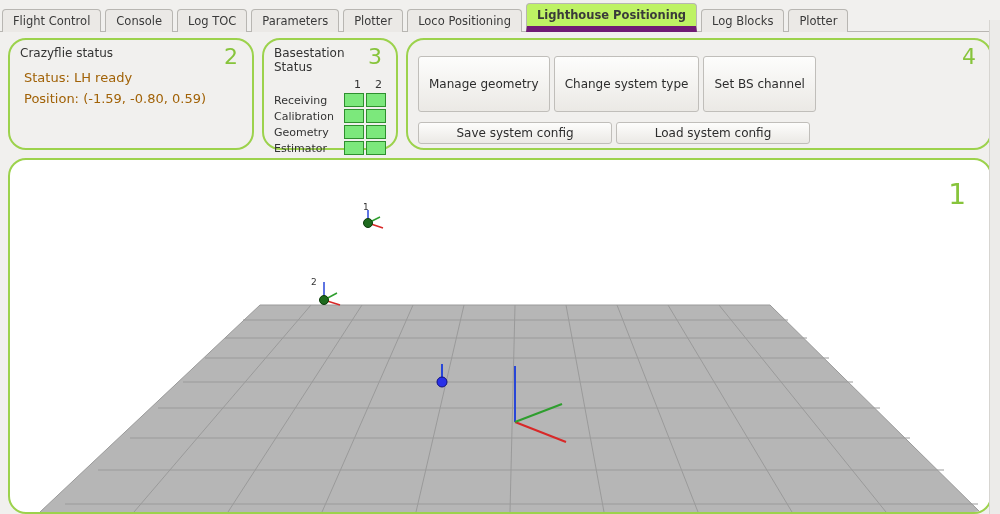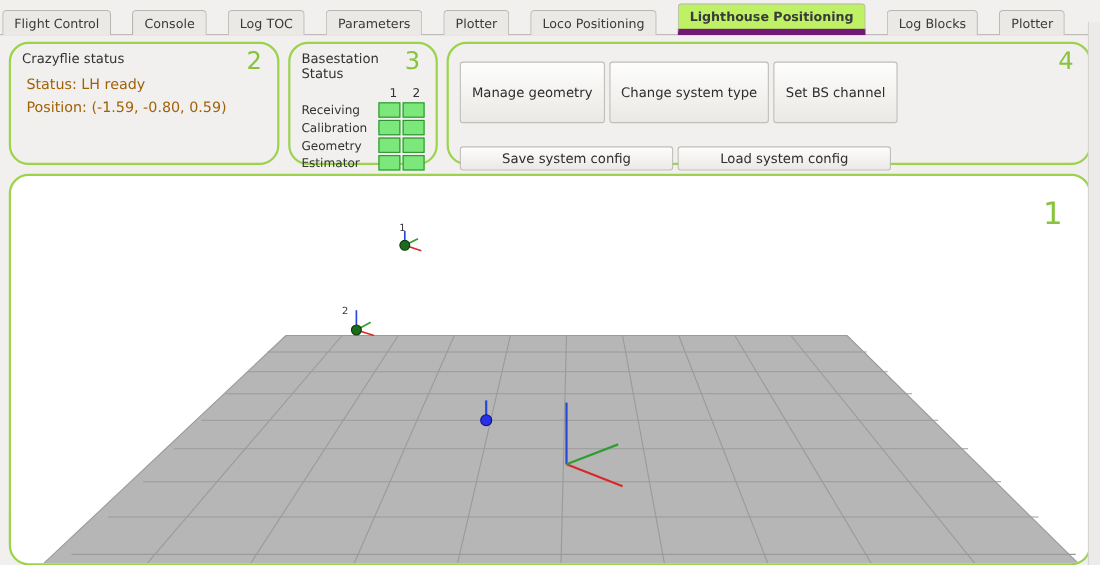--- a/index.html
+++ b/index.html
@@ -20,21 +20,21 @@
     border-bottom:1px solid #b8b6b2;
     background:#f1f0ee;
   }
   .tab{
     padding:4px 10px 4px 10px;
     border:1px solid #b8b6b2;
     border-bottom:none;
     border-top-left-radius:4px;
     border-top-right-radius:4px;
     background:#ebe9e6;
-    margin-right:19px;
+    margin-right:4px;
     color:#3a3a3a;
     position:relative;
     top:1px;
     font-size:11.5px;
     white-space:nowrap;
   }
   .tab.active{
     background:#bef264;
     border-bottom:6px solid #701a75;
     font-weight:700;
@@ -103,21 +103,21 @@
     height:12px;
     border:1px solid #2e8f2e;
     background:#7ce87c;
     margin-left:2px;
   }
 
   
   .sm-row{
     display:flex;
     gap:4px;
-    margin-top:21px;
+    margin-top:10px;
   }
   .qt-btn{
     background:linear-gradient(#fdfdfc,#ebe9e5);
     border:1px solid #c0beba;
     border-radius:3px;
     padding:20px 10px;
     font-size:12px;
     color:#2d2d2d;
     white-space:nowrap;
   }

